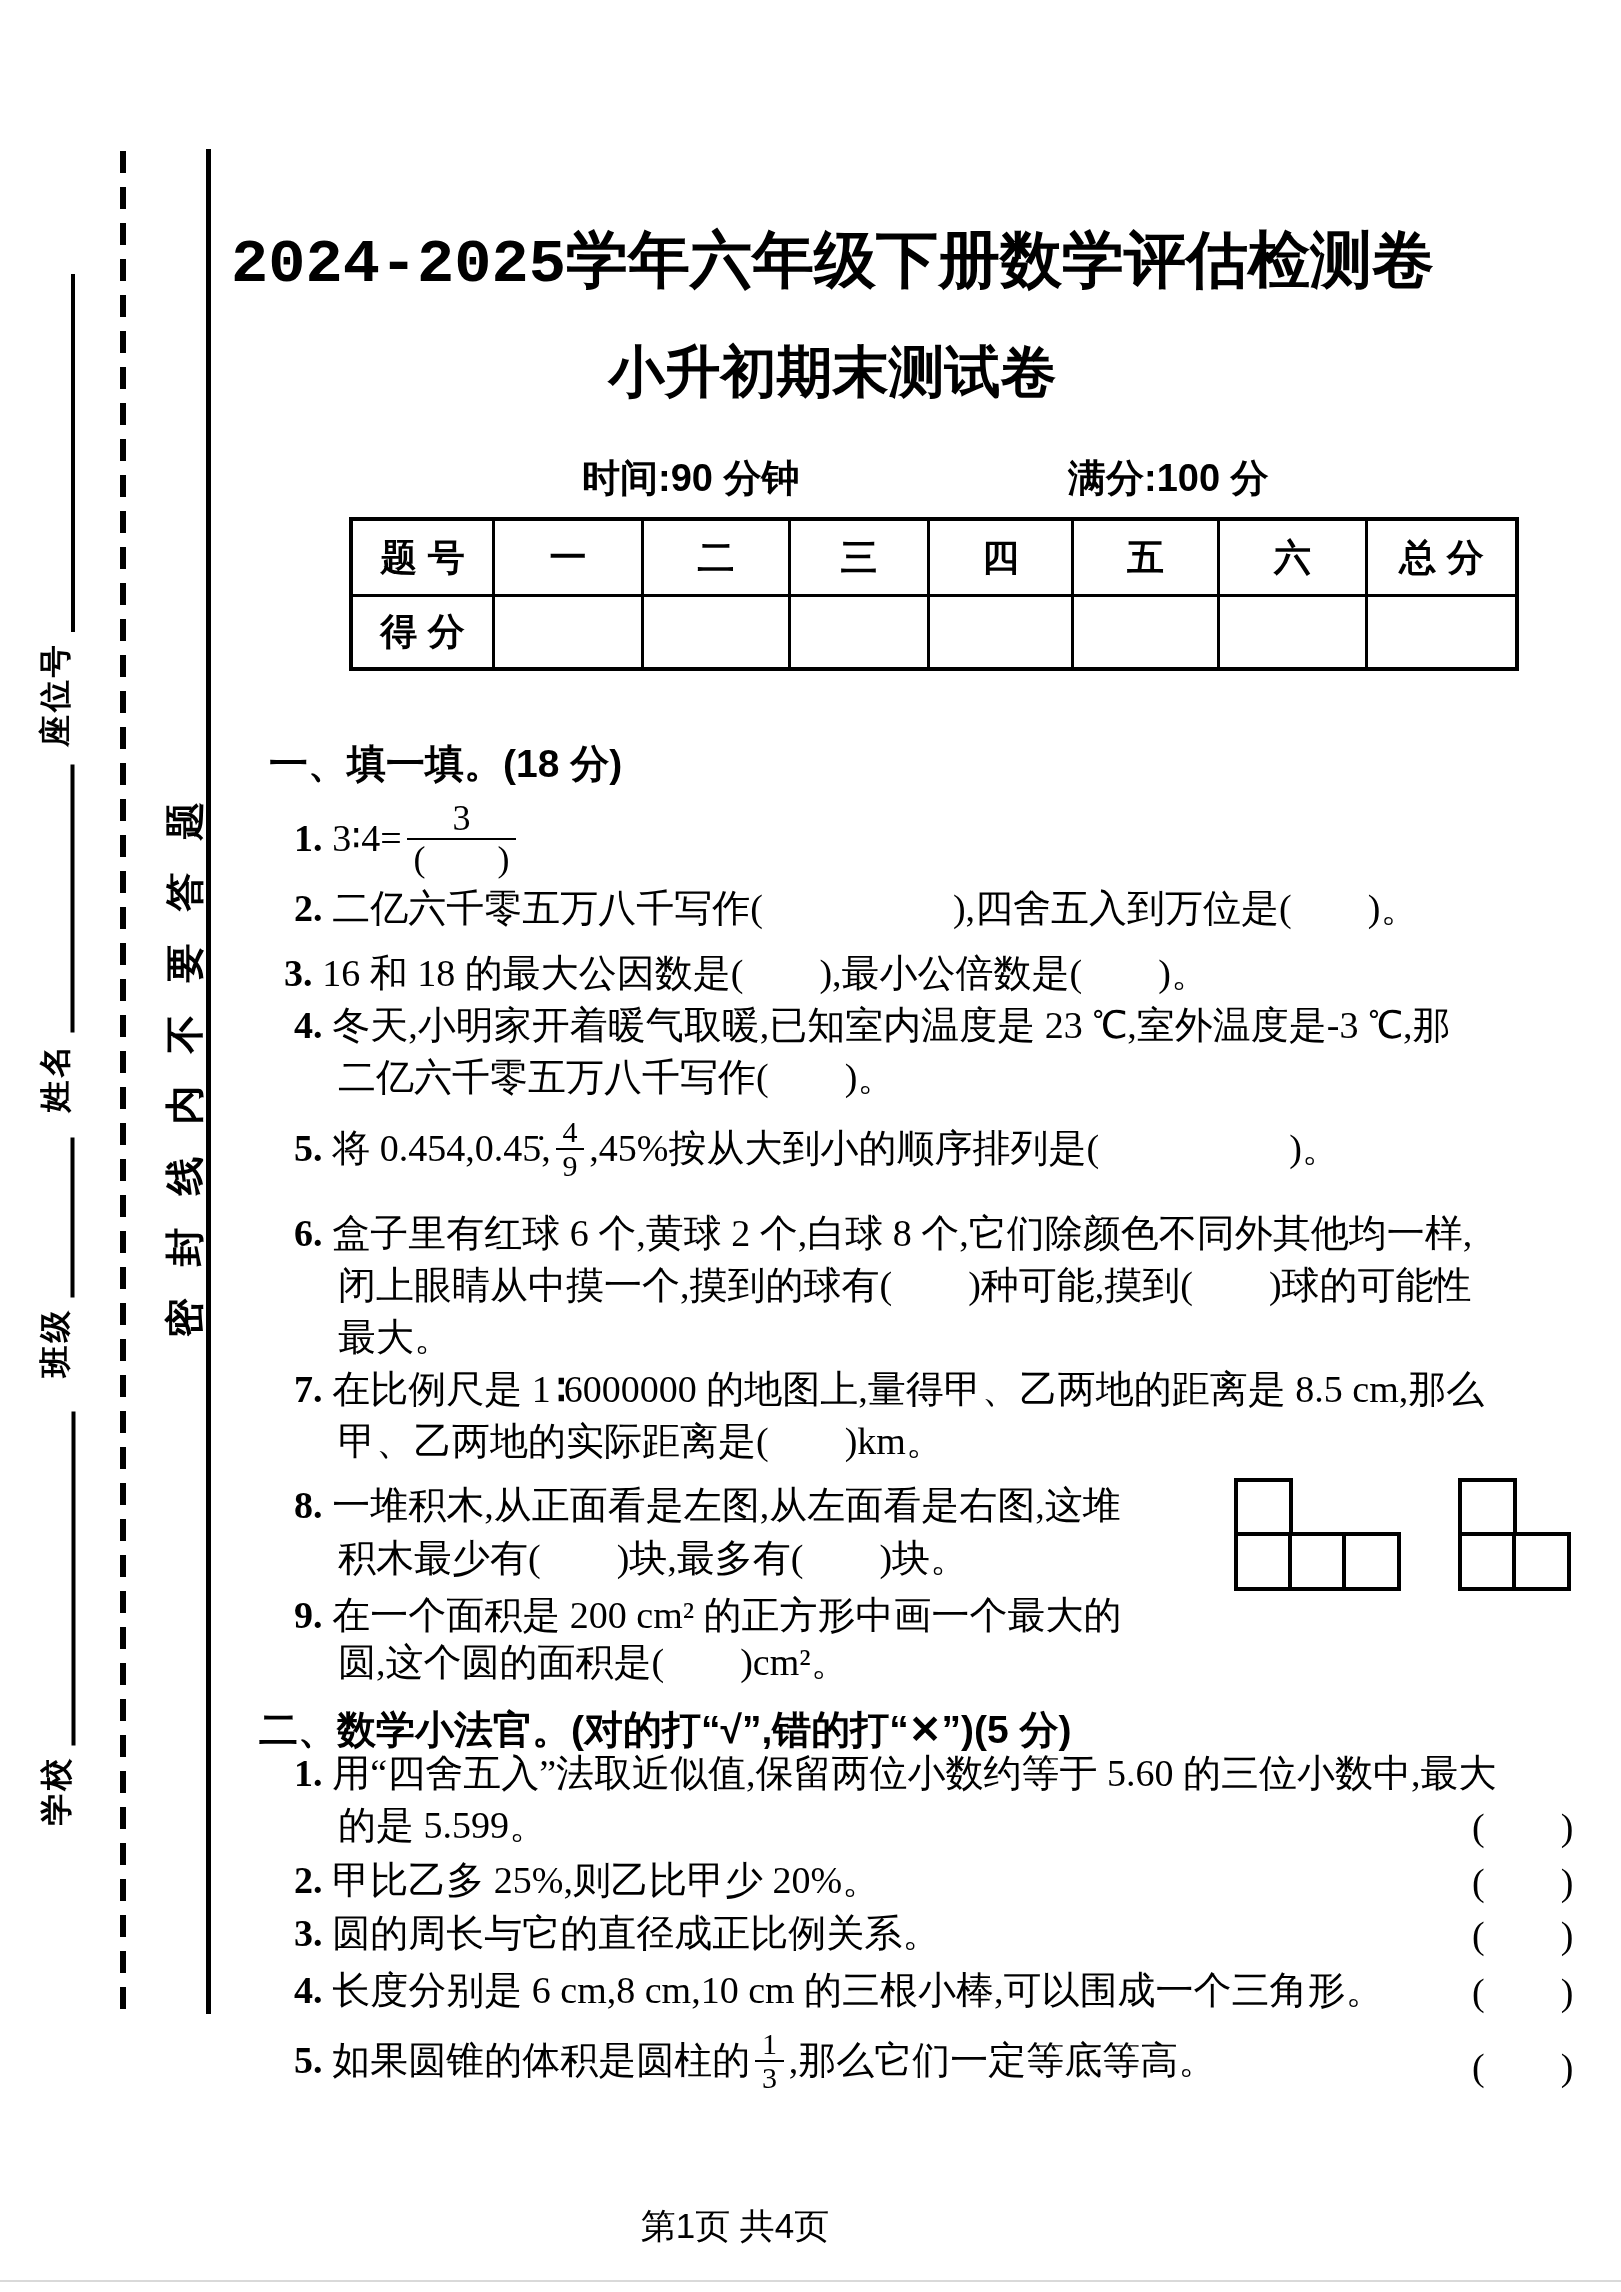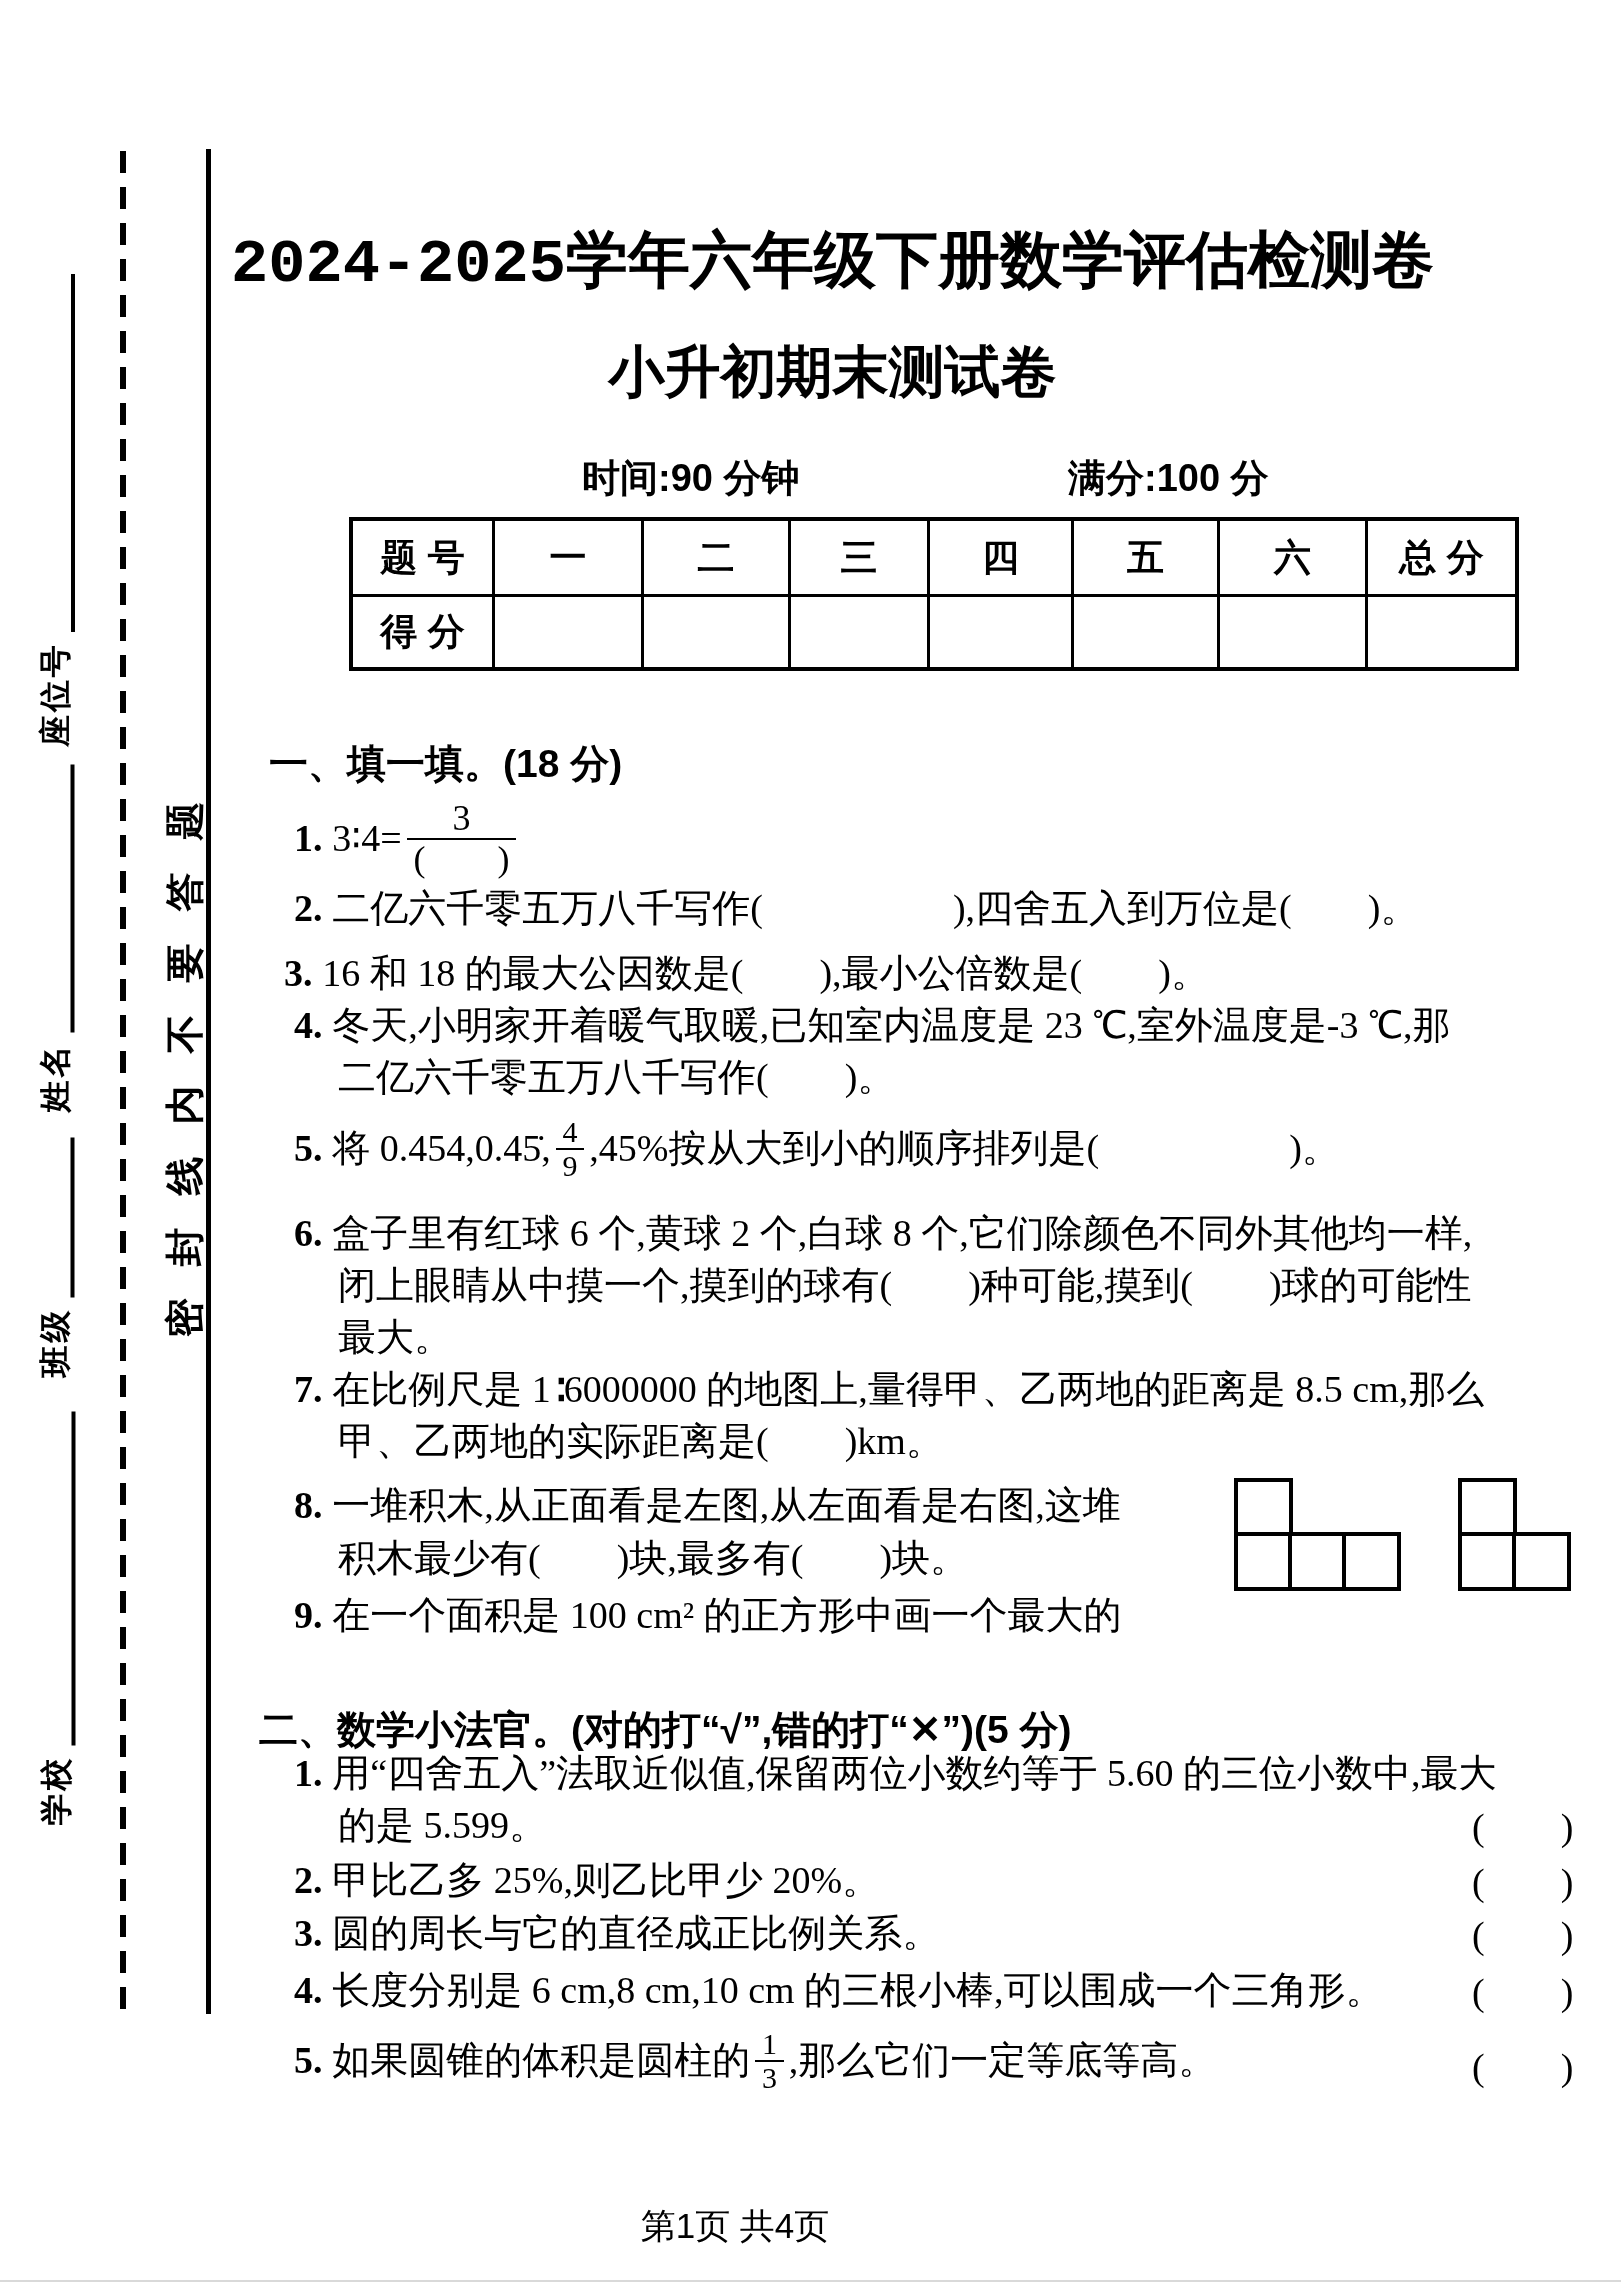--- a/index.html
+++ b/index.html
@@ -194,21 +194,24 @@
     <div class="sq" style="left:54px; top:54px;"></div>
     <div class="sq" style="left:108px; top:54px;"></div>
   </div>
   <div class="fig fig-right">
     <div class="sq" style="left:0; top:0;"></div>
     <div class="sq" style="left:0; top:54px;"></div>
     <div class="sq" style="left:54px; top:54px;"></div>
   </div>
 
   <div class="q" style="left:294px; top:1592px;">
-    <span class="qno">9.</span><span>在一个面积是 100 cm² 的正方形中画一个最大的</span>
+    <span class="qno">9.</span><span>在一个面积是 200 cm² 的正方形中画一个最大的</span>
+  </div>
+  <div class="q" style="left:338px; top:1639px;">
+    <span>圆,这个圆的面积是(　　)cm²。</span>
   </div>
 
   <div class="h1" style="left:259px; top:1703px;">二、数学小法官。(对的打“√”,错的打“✕”)(5 分)</div>
 
   <div class="q" style="left:294px; top:1750px;">
     <span class="qno">1.</span><span>用“四舍五入”法取近似值,保留两位小数约等于 5.60 的三位小数中,最大</span>
   </div>
   <div class="q" style="left:338px; top:1802px;">
     <span>的是 5.599。</span>
   </div>

